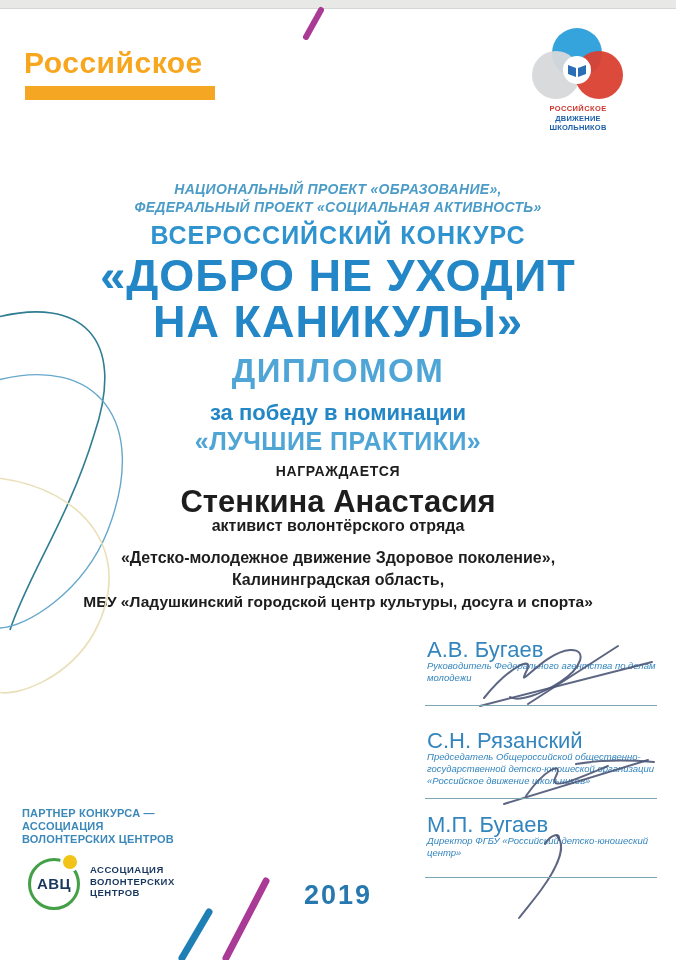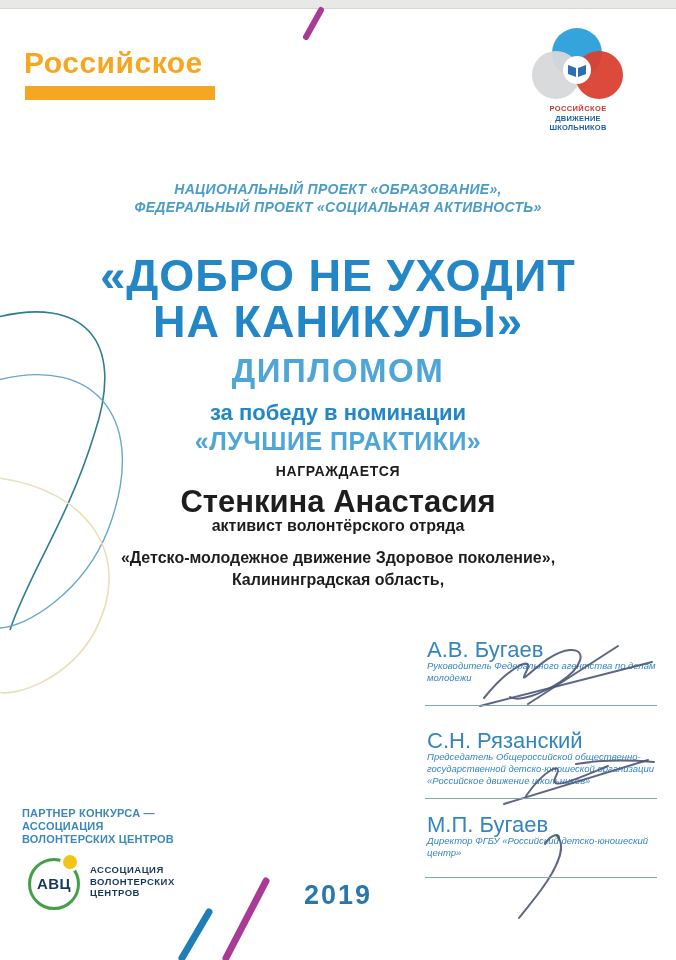--- a/index.html
+++ b/index.html
@@ -72,31 +72,33 @@
         <path d="M60,39 L52,42 L52,51 L60,48 Z" fill="#2C6EB5"></path>
         <path d="M50,41 L52,41 L52,52 L50,52 Z" fill="#ffffff"></path>
       </g>
     </svg>
     <div class="rdsh-l1">РОССИЙСКОЕ</div>
     <div class="rdsh-l2">ДВИЖЕНИЕ ШКОЛЬНИКОВ</div>
   </div>
 
   <div class="c h-proj1">НАЦИОНАЛЬНЫЙ ПРОЕКТ «ОБРАЗОВАНИЕ»,</div>
   <div class="c h-proj2">ФЕДЕРАЛЬНЫЙ ПРОЕКТ «СОЦИАЛЬНАЯ АКТИВНОСТЬ»</div>
+  <div class="c contest-label">ВСЕРОССИЙСКИЙ КОНКУРС</div>
   <div class="c title1">«ДОБРО НЕ УХОДИТ</div>
   <div class="c title2">НА КАНИКУЛЫ»</div>
   <div class="c diploma">ДИПЛОМОМ</div>
   <div class="c nom-intro">за победу в номинации</div>
   <div class="c nom-title">«ЛУЧШИЕ ПРАКТИКИ»</div>
   <div class="c awarded">НАГРАЖДАЕТСЯ</div>
 
   <div class="c aw-name">Стенкина Анастасия</div>
   <div class="c aw-info i1">активист волонтёрского отряда</div>
   <div class="c aw-info i2">«Детско-молодежное движение Здоровое поколение»,</div>
   <div class="c aw-info i3">Калининградская область,</div>
+  <div class="c aw-info i4">МБУ «Ладушкинский городской центр культуры, досуга и спорта»</div>
 
   <svg class="abs" style="left:-2px;top:295px;" width="150" height="425" viewBox="0 0 150 425">
     <path d="M0,22 C80,2 130,40 96,140 C70,225 30,280 12,335" fill="none" stroke="#2F7D93" stroke-width="1.6"></path>
     <path d="M0,85 C98,60 152,125 110,235 C85,298 28,332 2,333" fill="none" stroke="#66A7CB" stroke-width="1.4"></path>
     <path d="M0,183 C88,194 138,260 96,338 C70,384 18,402 0,397" fill="none" stroke="#E9DFB8" stroke-width="1.6"></path>
   </svg>
 
   <div class="abs sig-name sn1">А.В. Бугаев</div>
   <div class="abs sig-title st1">Руководитель Федерального агентства по делам молодежи</div>
   <svg class="abs scribble" style="left:470px;top:640px;" width="190" height="72" viewBox="0 0 190 72">

